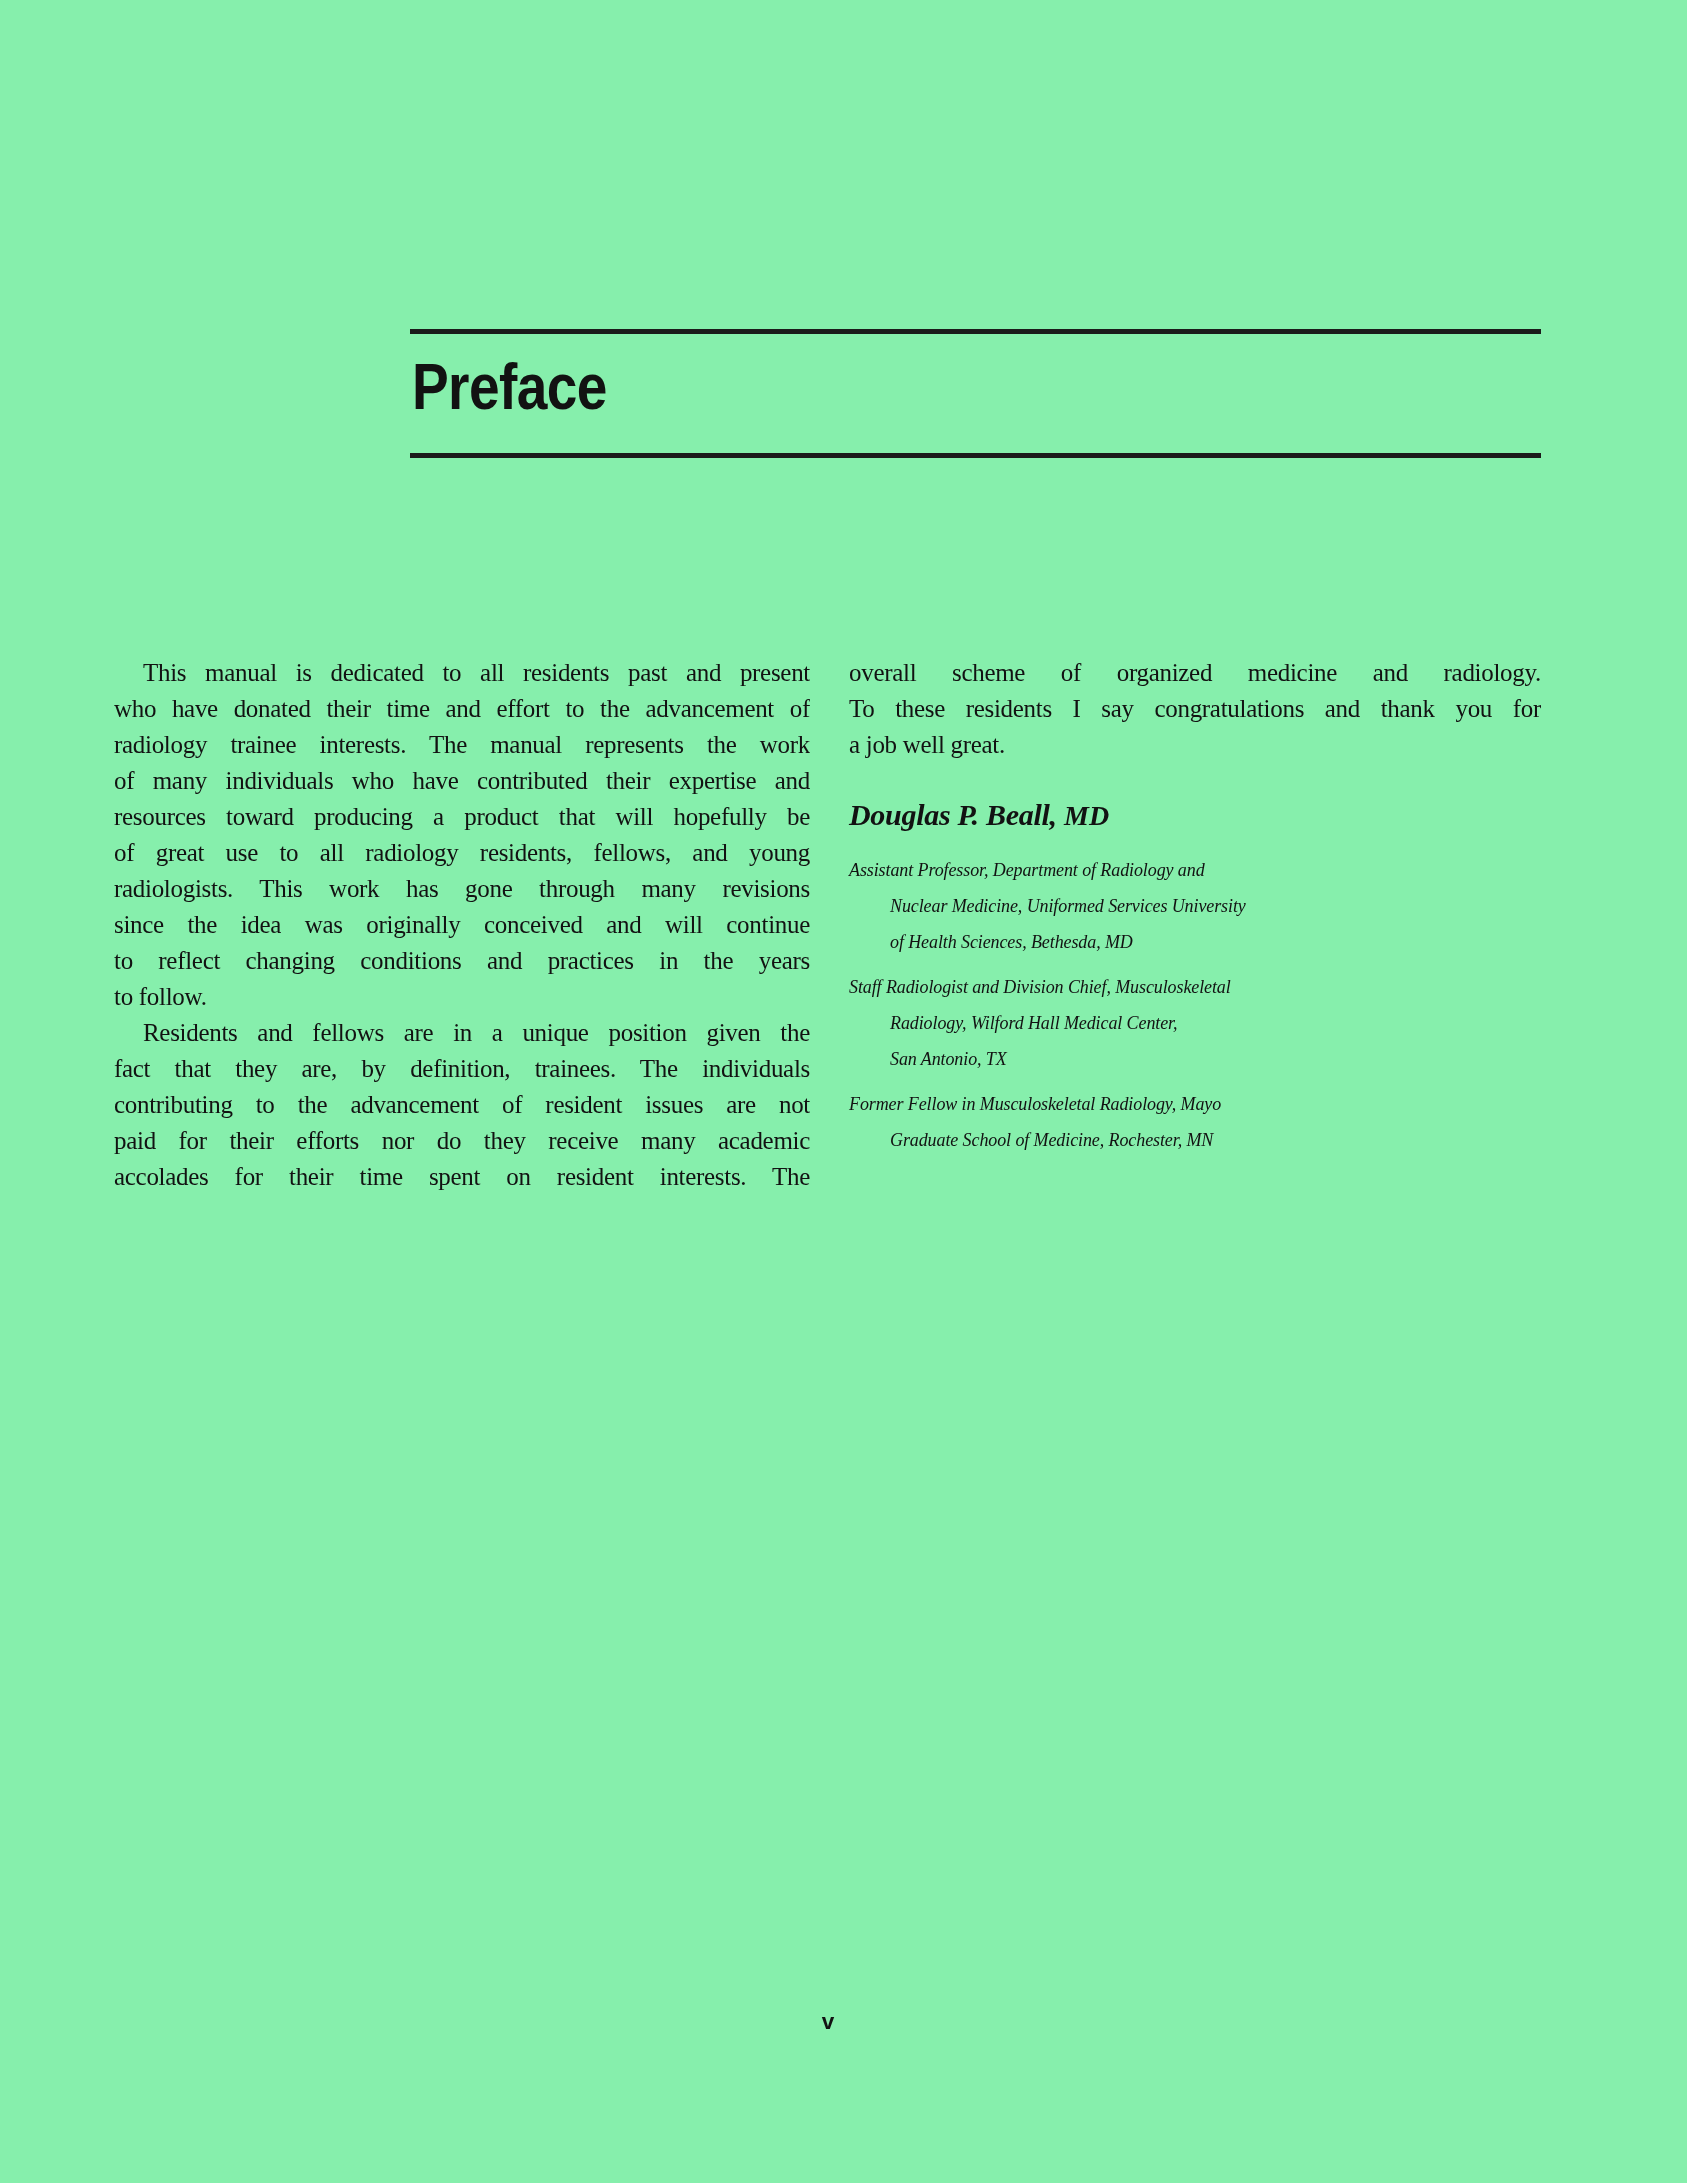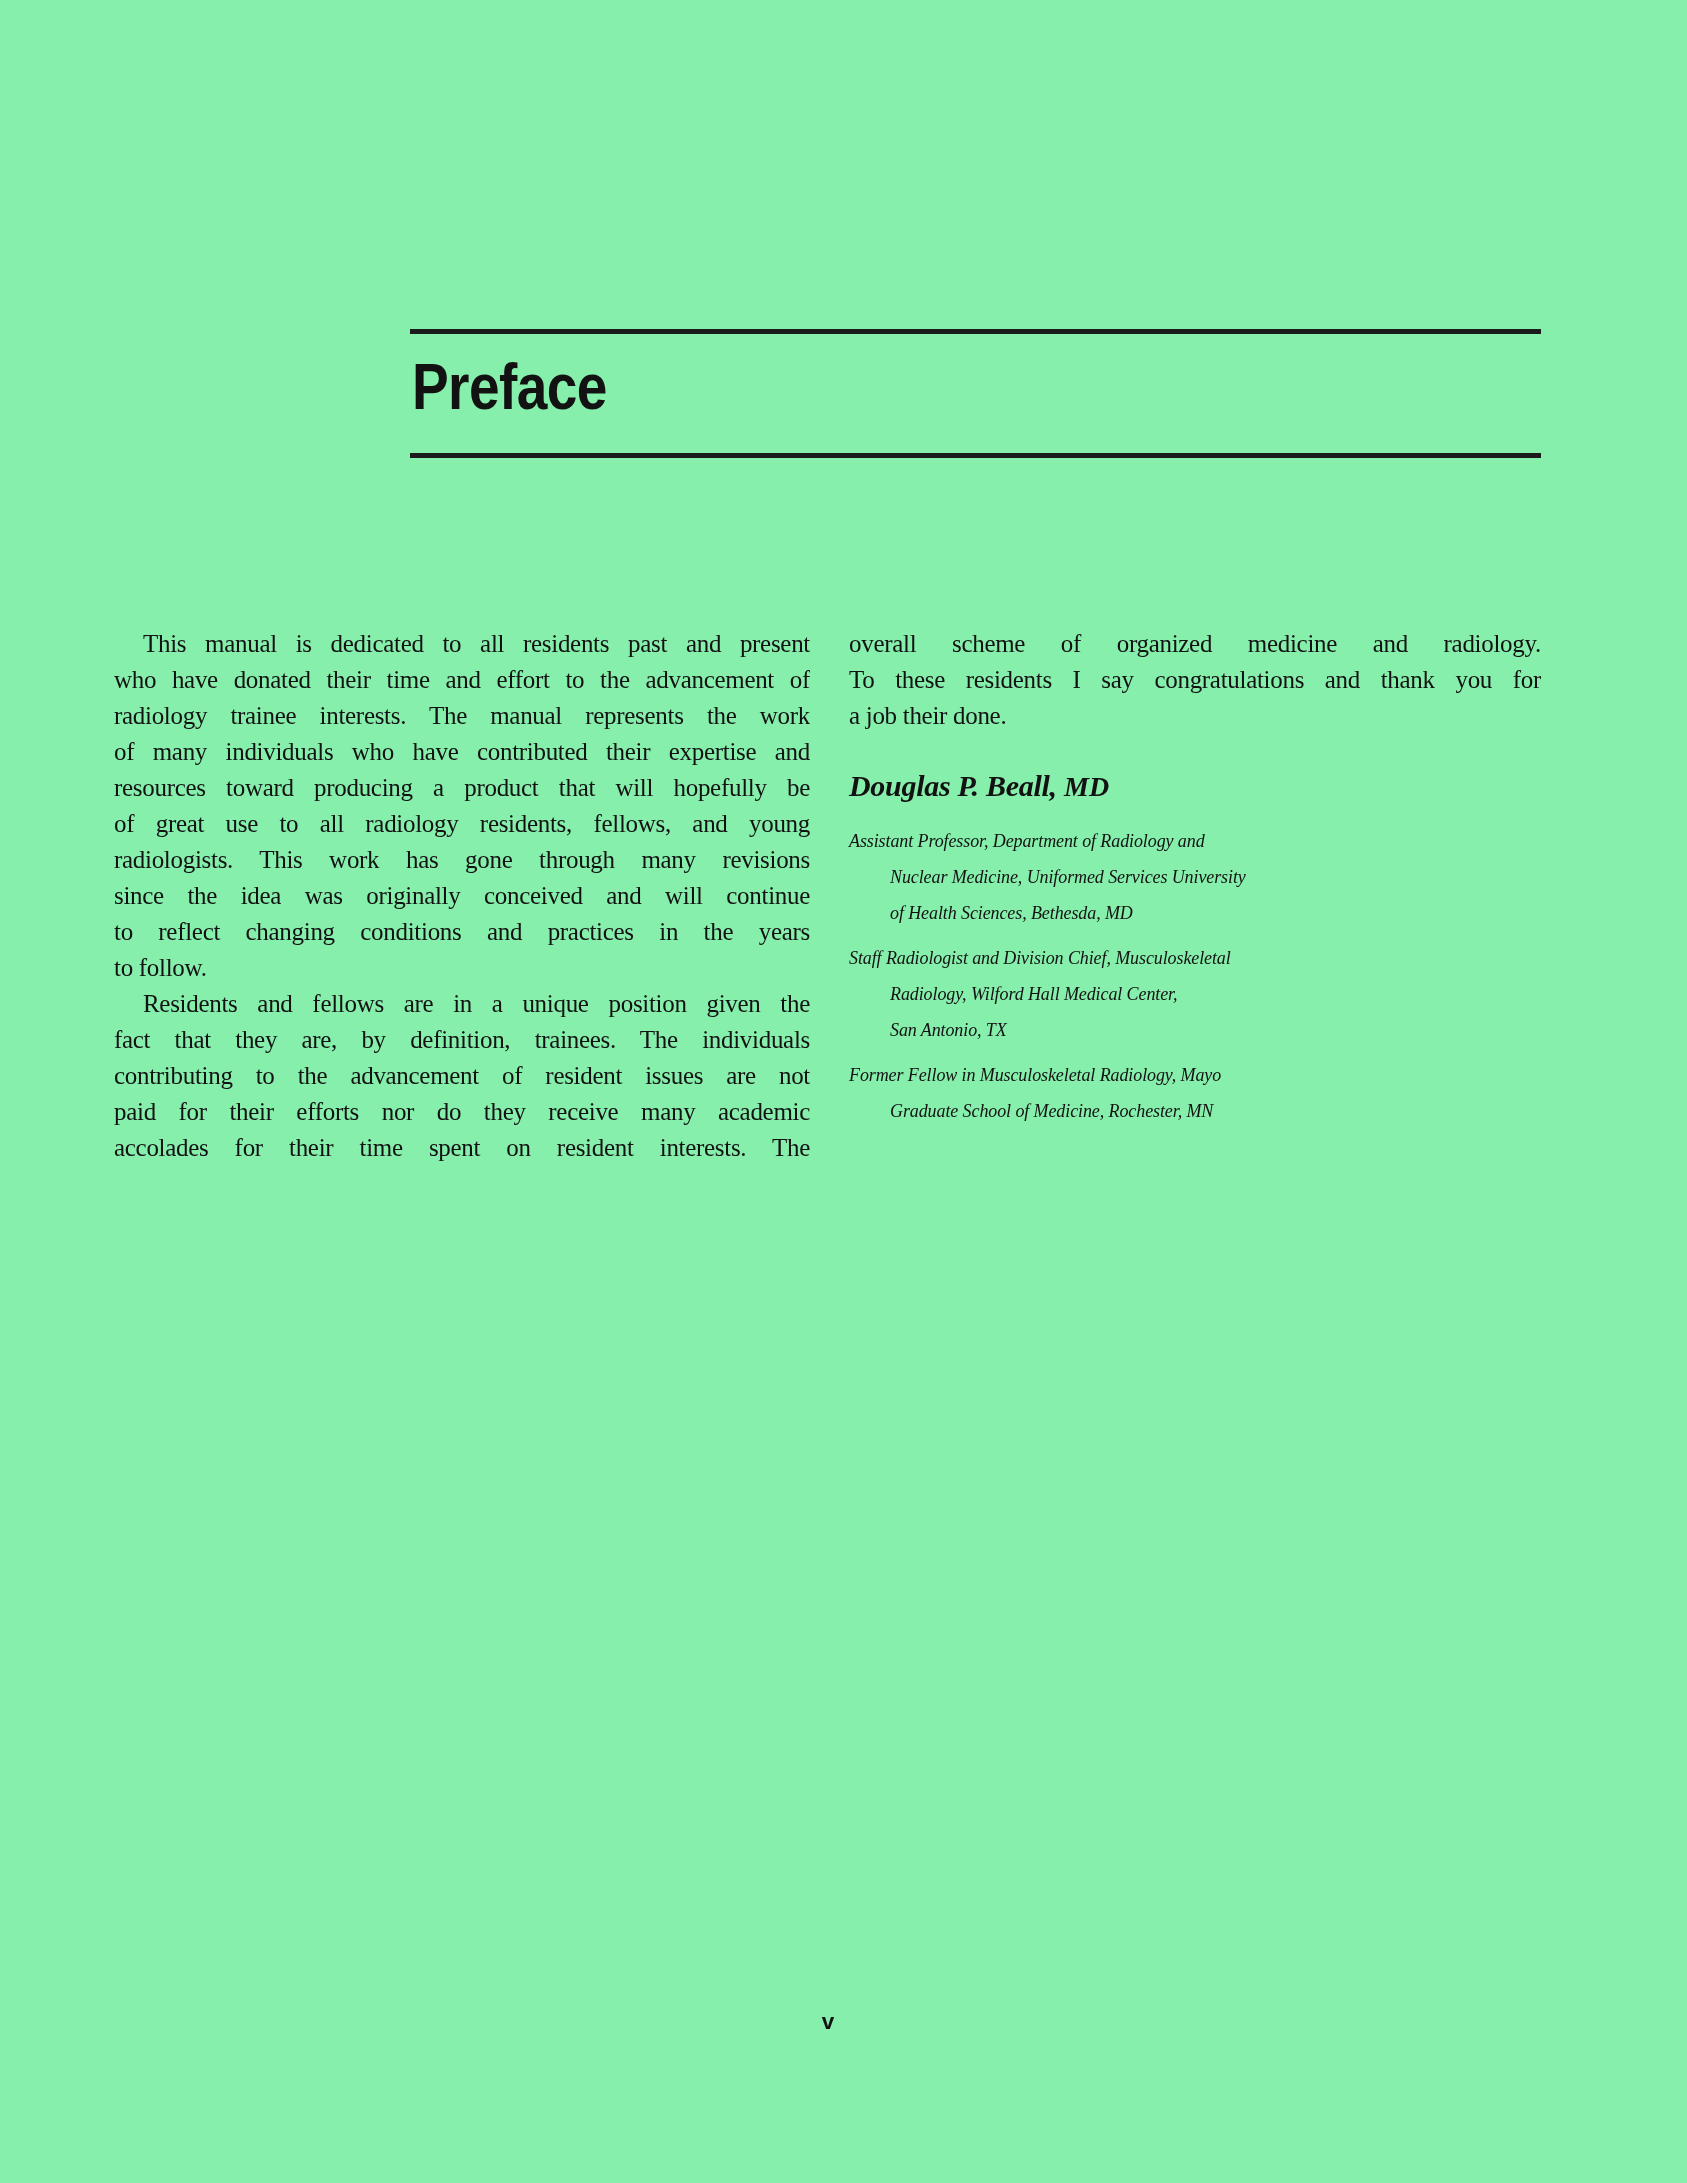--- a/index.html
+++ b/index.html
@@ -29,21 +29,21 @@
     font-weight: bold;
     font-size: 64px;
     line-height: 1.2;
     letter-spacing: -0.7px;
     transform: scaleX(0.86);
     transform-origin: left top;
     white-space: nowrap;
   }
   .col {
     position: absolute;
-    top: 626px;
+    top: 655px;
     font-size: 25px;
     line-height: 36px;
     letter-spacing: -0.3px;
   }
   .col-left  { left: 114px;  width: 696px; }
   .col-right { left: 849px; width: 692px; }
   .line {
     height: 36px;
     overflow: hidden;
     text-align: justify;
@@ -110,21 +110,21 @@
       <div class="line">fact that they are, by definition, trainees. The individuals</div>
       <div class="line">contributing to the advancement of resident issues are not</div>
       <div class="line">paid for their efforts nor do they receive many academic</div>
       <div class="line">accolades for their time spent on resident interests. The</div>
     </div>
 
   <div class="col col-right">
     <div>
         <div class="line">overall scheme of organized medicine and radiology.</div>
         <div class="line">To these residents I say congratulations and thank you for</div>
-        <div class="line para-end">a job their done.</div>
+        <div class="line para-end">a job well great.</div>
       </div>
 
     <div class="author"><span>Douglas P. Beall,</span> <span class="degree">MD</span></div>
 
     <div class="credentials">
         <div class="credential">
           <div class="cred-line">Assistant Professor, Department of Radiology and</div>
           <div class="cred-line cred-cont">Nuclear Medicine, Uniformed Services University</div>
           <div class="cred-line cred-cont">of Health Sciences, Bethesda, MD</div>
         </div>

